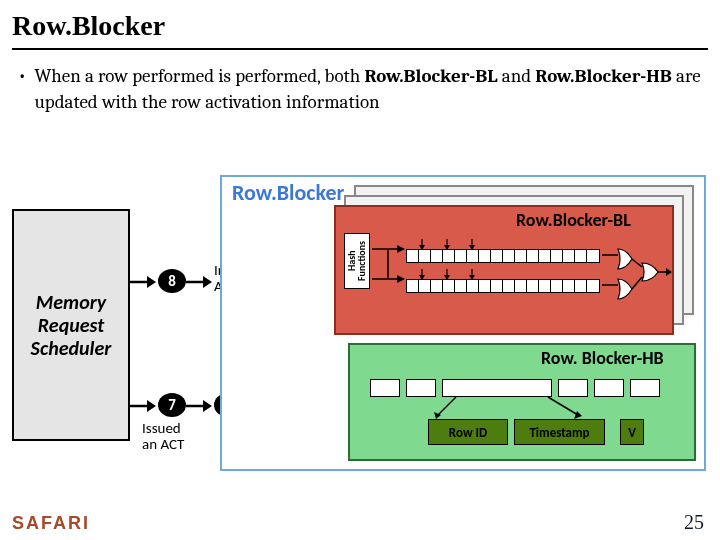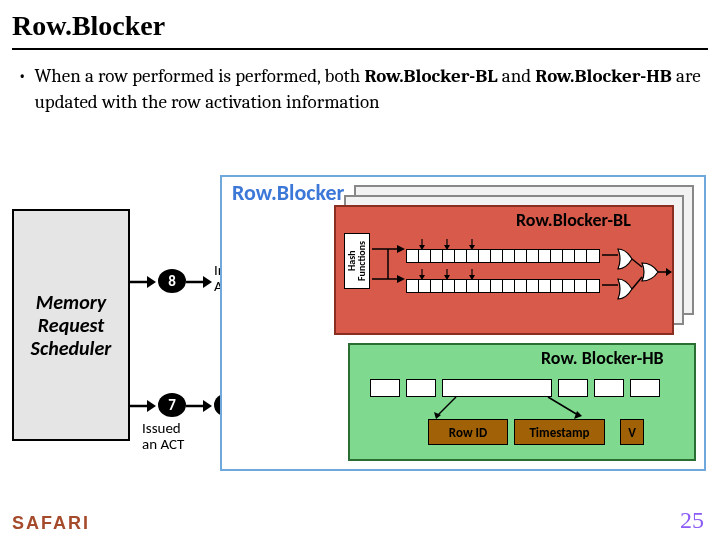--- a/index.html
+++ b/index.html
@@ -161,21 +161,21 @@
     font-size: 18px;
     margin-left: 21px;
   }
   .hb-celltop {
     position: absolute;
     background: #fff;
     border: 1.5px solid #000;
   }
   .hb-field {
     position: absolute;
-    background: #a16207;
+    background: #4d7c0f;
     border: 1.5px solid #000;
     font-family: Calibri, Arial, sans-serif;
     font-weight: bold;
     font-size: 13px;
     display: flex;
     align-items: center;
     justify-content: center;
   }
   .footer-left {
     position: absolute;
@@ -185,22 +185,22 @@
     font-weight: bold;
     font-size: 18px;
     letter-spacing: 2px;
     color: #a54a2a;
   }
   .footer-right {
     position: absolute;
     right: 16px;
     bottom: 6px;
     font-family: Georgia, serif;
-    font-size: 24px;
-    color: #8b5cf6;
+    font-size: 20px;
+    color: #0f172a;
   }
   svg.arrowsvg {
     position: absolute;
     overflow: visible;
   }
 </style>
 </head>
 <body>
 
 <div class="title">Row.Blocker</div>

